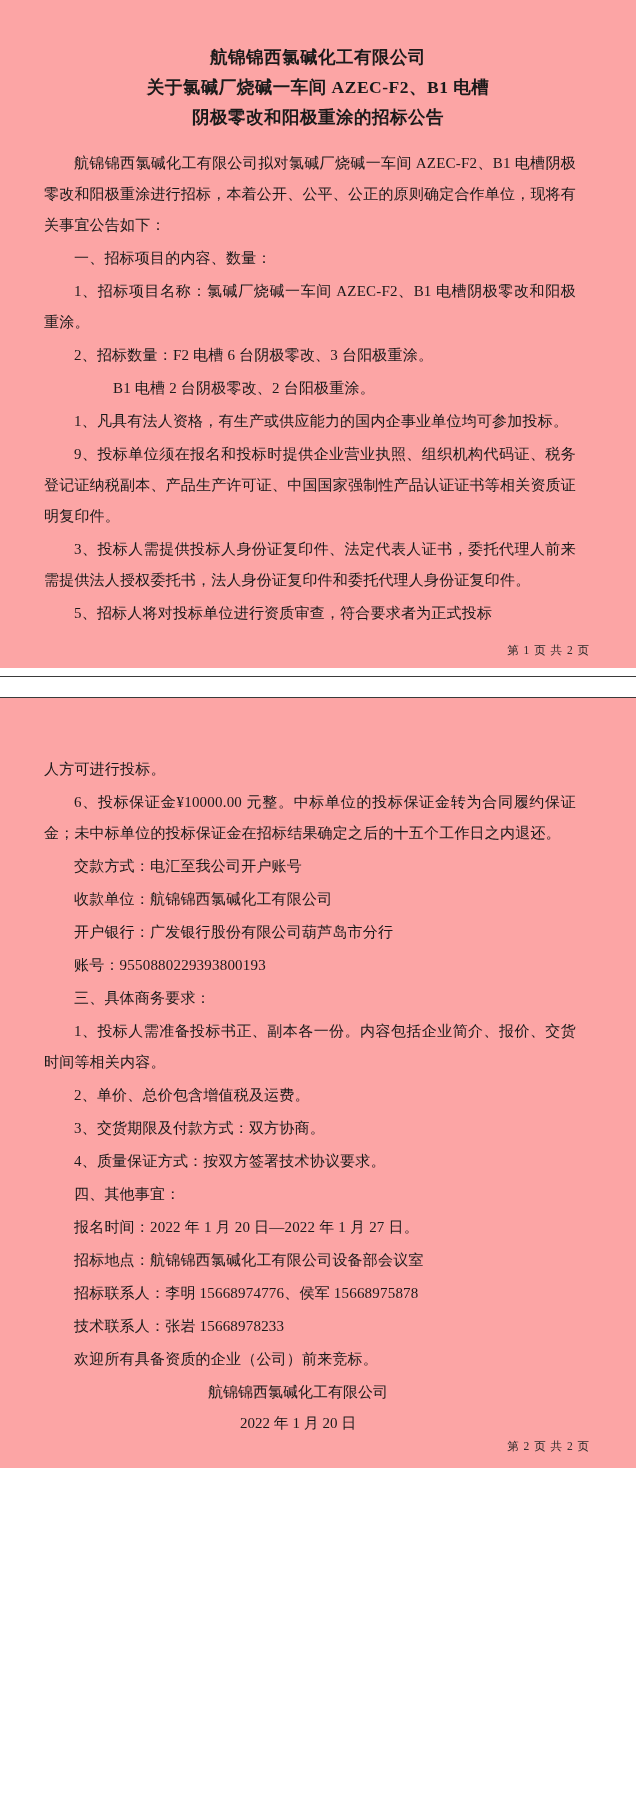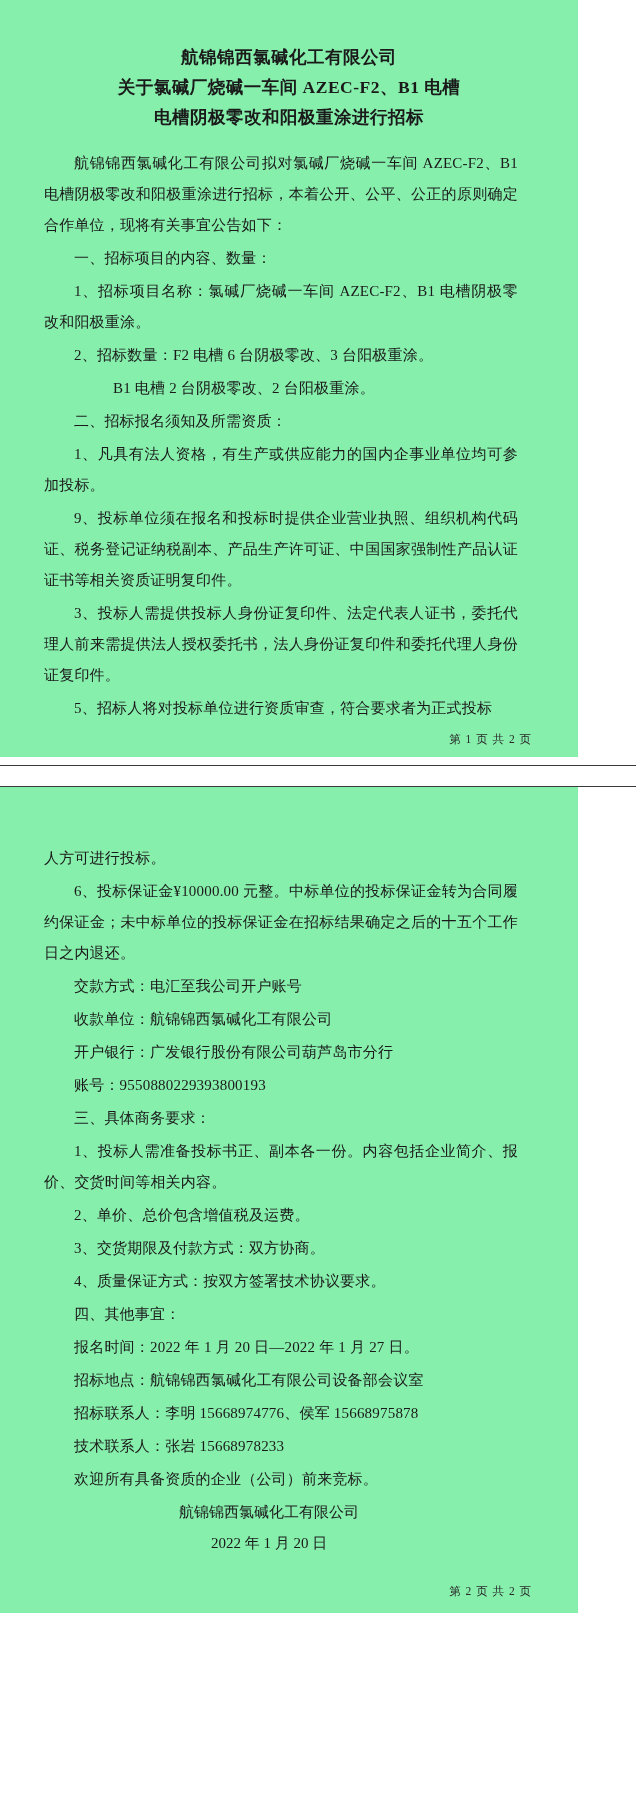--- a/index.html
+++ b/index.html
@@ -6,25 +6,25 @@
     margin: 0;
     padding: 0;
     background: #ffffff;
   }
   body {
     width: 636px;
     font-family: "Liberation Serif", "DejaVu Serif", serif;
     color: #1a1a1a;
   }
   .page {
-    width: 578px;
+    width: 636px;
     box-sizing: border-box;
     padding: 0 44px;
     position: relative;
-    background: #86efac;
+    background: #fca5a5;
   }
   .page-1 { padding-top: 42px; padding-bottom: 10px; }
   .page-2 { padding-top: 56px; padding-bottom: 14px; }
 
   .page-divider {
     width: 100%;
     height: 22px;
     background: #ffffff;
     border-top: 1px solid #3a3a3a;
     border-bottom: 1px solid #3a3a3a;
@@ -59,47 +59,46 @@
   }
   p.sig {
     margin: 0;
     font-size: 15px;
     line-height: 31px;
     text-align: center;
     padding-right: 40px;
   }
 
   .footer {
-    margin-top: 8px;
+    margin-top: 14px;
     text-align: right;
     font-size: 11.5px;
     color: #2a2a2a;
     letter-spacing: 1px;
     padding-right: 2px;
   }
-  .footer-2 { margin-top: 25px; }
+  .footer-2 { margin-top: 0; }
 </style>
 </head>
 <body>
 
 <div class="page page-1">
 
   <div class="doc-title">
     <span class="tline">航锦锦西氯碱化工有限公司</span>
     <span class="tline">关于氯碱厂烧碱一车间 AZEC-F2、B1 电槽</span>
-    <span class="tline">电槽阴极零改和阳极重涂进行招标</span>
+    <span class="tline">阴极零改和阳极重涂的招标公告</span>
   </div>
 
   <div>
     <p class="para indent2">航锦锦西氯碱化工有限公司拟对氯碱厂烧碱一车间 AZEC-F2、B1 电槽阴极零改和阳极重涂进行招标，本着公开、公平、公正的原则确定合作单位，现将有关事宜公告如下：</p>
     <p class="para indent2">一、招标项目的内容、数量：</p>
     <p class="para indent2">1、招标项目名称：氯碱厂烧碱一车间 AZEC-F2、B1 电槽阴极零改和阳极重涂。</p>
     <p class="para indent2">2、招标数量：F2 电槽 6 台阴极零改、3 台阳极重涂。</p>
     <p class="para indent4">B1 电槽 2 台阴极零改、2 台阳极重涂。</p>
-    <p class="para indent2">二、招标报名须知及所需资质：</p>
     <p class="para indent2">1、凡具有法人资格，有生产或供应能力的国内企事业单位均可参加投标。</p>
     <p class="para indent2">9、投标单位须在报名和投标时提供企业营业执照、组织机构代码证、税务登记证纳税副本、产品生产许可证、中国国家强制性产品认证证书等相关资质证明复印件。</p>
     <p class="para indent2">3、投标人需提供投标人身份证复印件、法定代表人证书，委托代理人前来需提供法人授权委托书，法人身份证复印件和委托代理人身份证复印件。</p>
     <p class="para indent2">5、招标人将对投标单位进行资质审查，符合要求者为正式投标</p>
   </div>
 
   <div class="footer">第 1 页 共 2 页</div>
 </div>
 
 <div class="page-divider"></div>

